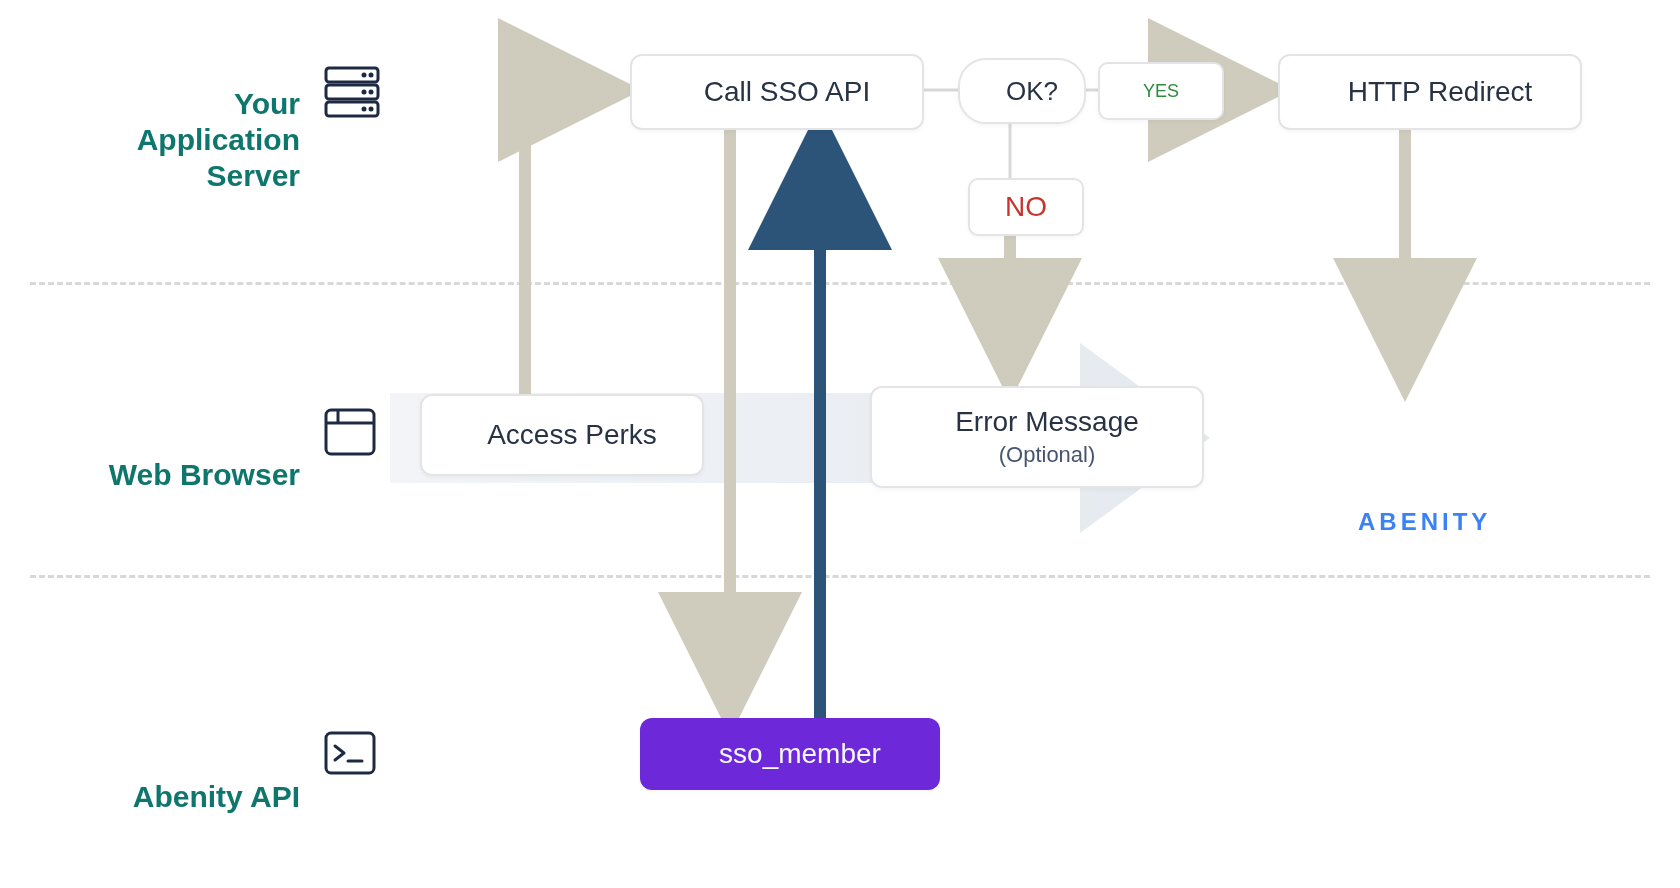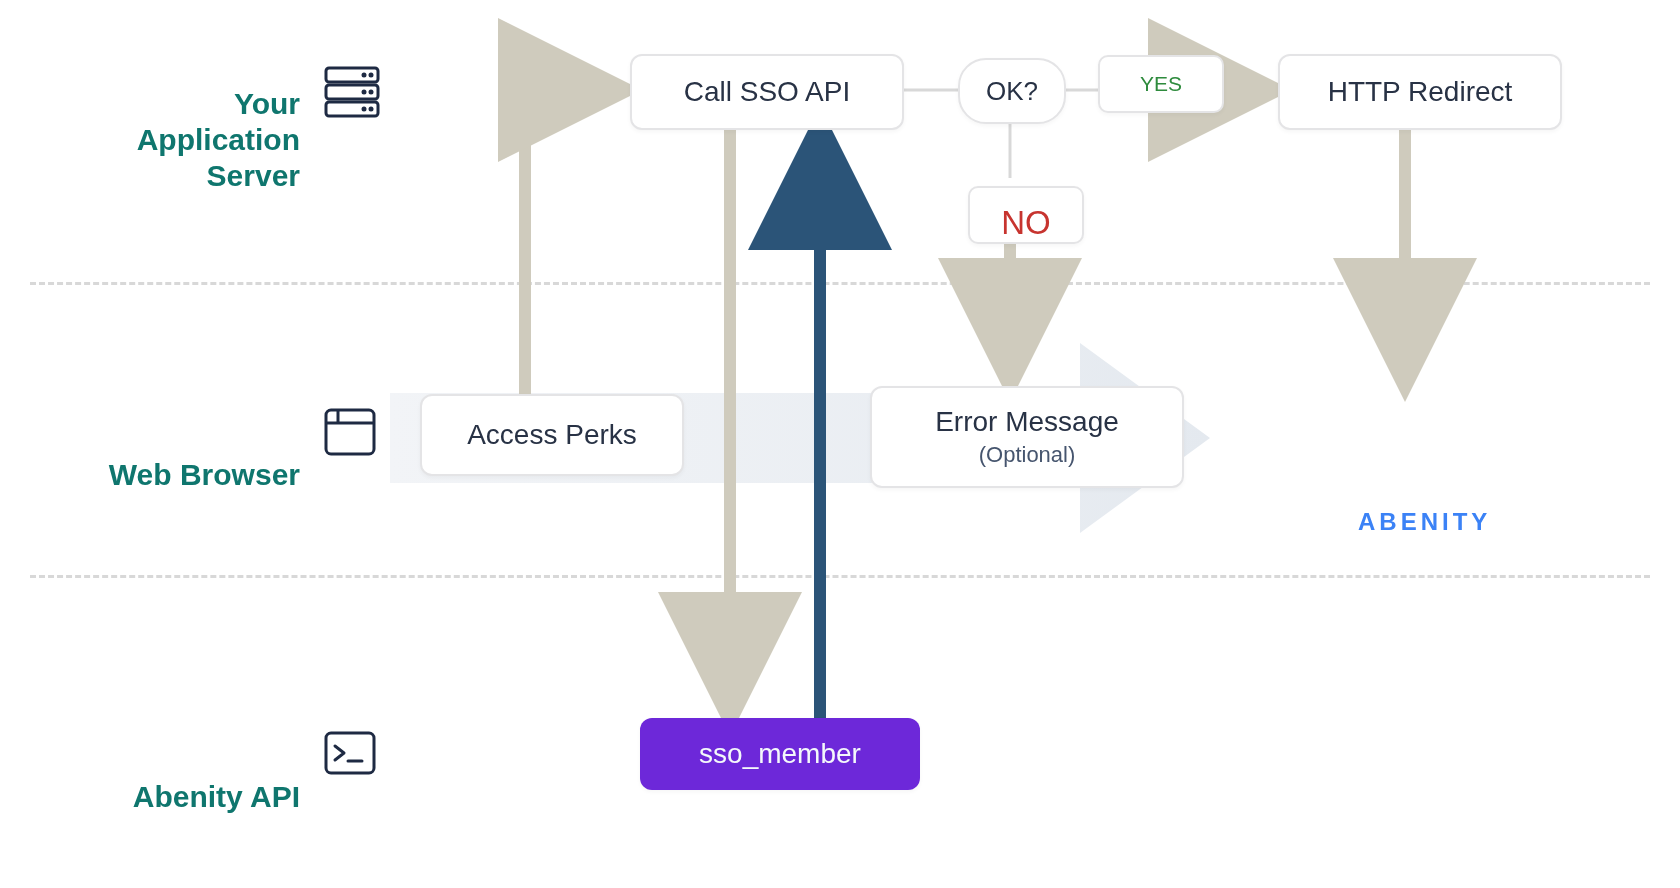--- a/index.html
+++ b/index.html
@@ -38,20 +38,21 @@
     background: #ffffff;
     border: 2px solid #e4e4e6;
     border-radius: 12px;
     box-shadow: 0 2px 4px rgba(0,0,0,0.04);
     display: flex;
     flex-direction: column;
     align-items: center;
     justify-content: center;
     color: #283245;
     text-align: center;
+    padding-left: 20px;
   }
   .flow-box.small {
     border-radius: 10px;
     padding: 0 14px;
   }
   .flow-box.pill {
     border-radius: 28px;
     text-align: center;
   }
   .flow-box.dark {
@@ -182,25 +183,25 @@
   </div>
 
   <div class="flow-box" style="left:630px; top:54px; width:270px; height:72px; font-size:28px;">
     <span>Call SSO API</span>
   </div>
 
   <div class="flow-box pill" style="left:958px; top:58px; width:104px; height:62px; font-size:26px;">
     <span>OK?</span>
   </div>
 
-  <div class="flow-box small" style="left:1098px; top:55px; width:94px; height:54px; font-size:21px;">
+  <div class="flow-box small" style="left:1098px; top:62px; width:94px; height:54px; font-size:18px;">
     <span class="yes">YES</span>
   </div>
 
-  <div class="flow-box small" style="left:968px; top:186px; width:84px; height:54px; font-size:33px;justify-content:flex-end;">
+  <div class="flow-box small" style="left:968px; top:178px; width:84px; height:54px; font-size:28px;">
     <span class="no">NO</span>
   </div>
 
   <div class="flow-box" style="left:870px; top:386px; width:310px; height:98px; font-size:28px;">
     <span>Error Message</span>
     <span class="sublabel">(Optional)</span>
   </div>
 
   <div class="flow-box" style="left:1278px; top:54px; width:280px; height:72px; font-size:28px;">
     <span>HTTP Redirect</span>

